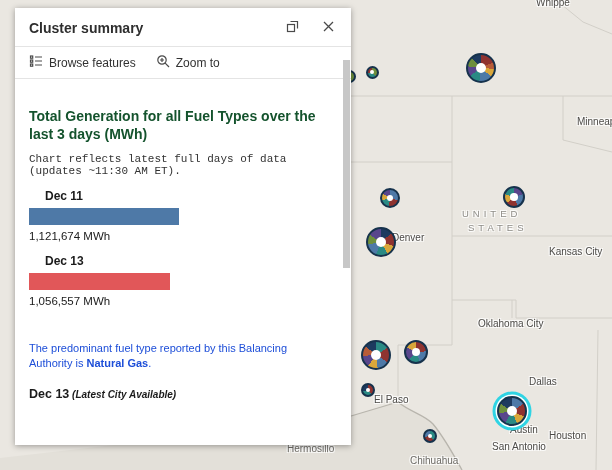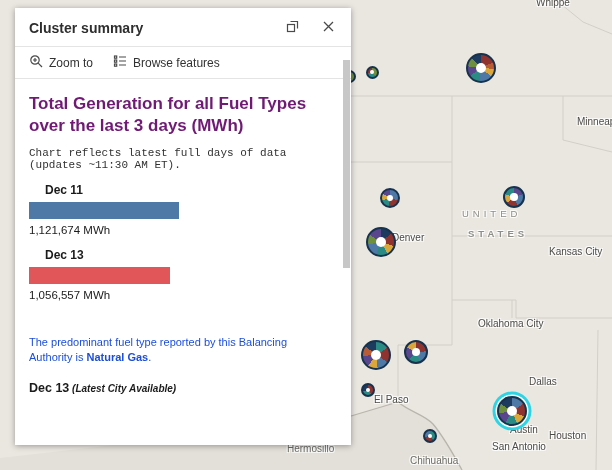--- a/index.html
+++ b/index.html
@@ -33,21 +33,21 @@
   .icon-btn{width:26px;height:22px;display:flex;align-items:center;justify-content:center;
     color:#4a4a4a;cursor:pointer;background:none;border:none;padding:0;}
   .icon-btn + .icon-btn{margin-left:10px;}
   .toolbar{display:flex;align-items:center;gap:20px;padding:5px 14px;
     border-top:1px solid #e4e4e4;border-bottom:1px solid #e4e4e4;}
   .toolbar-btn{display:flex;align-items:center;gap:6px;font-size:12px;color:#323232;
     background:none;border:none;padding:2px 0;cursor:pointer;}
   .toolbar-btn svg{color:#4a4a4a;}
   .content{flex:1;padding:12px 20px 8px 14px;overflow:hidden;position:relative;}
   .scroll-thumb{position:absolute;right:1px;top:52px;width:7px;height:208px;background:#c7c7c7;z-index:11;}
-  .chart-title{font-size:17px;font-weight:bold;color:#701a75;line-height:1.32;margin:2px 0 9px;}
+  .chart-title{font-size:14px;font-weight:bold;color:#14532d;line-height:1.32;margin:16px 0 9px;}
   .chart-caption{font-size:11px;color:#323232;margin:0 0 4px;font-family:Liberation Mono, monospace;}
   .bar-label{font-weight:bold;font-size:12px;color:#1b1b1b;margin:12px 0 5px;padding-left:16px;}
   .bar{height:17px;}
   .bar-value{font-size:11.5px;color:#1b1b1b;margin-top:5px;}
   .para{font-size:11px;color:#1d4ed8;line-height:1.35;margin-top:34px;}
   .latest-heading{font-size:12.5px;color:#1b1b1b;font-weight:bold;margin-top:16px;}
   .latest-note{font-style:italic;font-size:10px;}
 </style>
 </head>
 <body>
@@ -69,21 +69,21 @@
     </g>
     <g fill="none" stroke="#b8b5ad" stroke-width="1.3">
       <path d="M341,419 L398,402"></path>
       <path d="M398,402 C410,412 425,415 433,424 C443,436 450,448 462,470"></path>
     </g>
   </svg>
 
 <span class="map-label city" style="left: 536px; top: -3px;">Whippe</span>
     <span class="map-label city" style="left: 577px; top: 116px;">Minneap</span>
     <span class="map-label country" style="left: 462px; top: 208px;">UNITED</span>
-    <span class="map-label country" style="left: 468px; top: 228px; font-weight: bold;">STATES</span>
+    <span class="map-label country" style="left: 468px; top: 222px;">STATES</span>
     <span class="map-label city" style="left: 392px; top: 232px;">Denver</span>
     <span class="map-label city" style="left: 549px; top: 246px;">Kansas City</span>
     <span class="map-label city" style="left: 478px; top: 318px;">Oklahoma City</span>
     <span class="map-label city" style="left: 529px; top: 376px;">Dallas</span>
     <span class="map-label city" style="left: 374px; top: 394px;">El Paso</span>
     <span class="map-label city" style="left: 510px; top: 424px;">Austin</span>
     <span class="map-label city" style="left: 549px; top: 430px;">Houston</span>
     <span class="map-label city" style="left: 492px; top: 441px;">San Antonio</span>
     <span class="map-label foreign" style="left: 287px; top: 443px;">Hermosillo</span>
     <span class="map-label foreign" style="left: 366px; top: 455px; margin-left: 44px;">Chihuahua</span>
@@ -139,37 +139,37 @@
           <path d="M2,2 L11,11 M11,2 L2,11"></path>
         </svg>
       </span>
     </button>
   </div>
 
   <div class="toolbar">
     <button class="toolbar-btn">
       <span>
         <svg width="14" height="14" viewBox="0 0 14 14" fill="none" stroke="currentColor" stroke-width="1.2">
-          <circle cx="6" cy="6" r="4.2"></circle>
-          <path d="M9.2,9.2 L13,13"></path>
-          <path d="M4,6 H8 M6,4 V8"></path>
-        </svg>
-      </span>
-      <span>Zoom to</span>
-    </button>
-    <button class="toolbar-btn">
-      <span>
-        <svg width="14" height="14" viewBox="0 0 14 14" fill="none" stroke="currentColor" stroke-width="1.2">
           <rect x="1.5" y="2" width="2.2" height="2.2"></rect>
           <rect x="1.5" y="6" width="2.2" height="2.2"></rect>
           <rect x="1.5" y="10" width="2.2" height="2.2"></rect>
           <path d="M6,3 H13 M6,7 H13 M6,11 H13"></path>
         </svg>
       </span>
       <span>Browse features</span>
+    </button>
+    <button class="toolbar-btn">
+      <span>
+        <svg width="14" height="14" viewBox="0 0 14 14" fill="none" stroke="currentColor" stroke-width="1.2">
+          <circle cx="6" cy="6" r="4.2"></circle>
+          <path d="M9.2,9.2 L13,13"></path>
+          <path d="M4,6 H8 M6,4 V8"></path>
+        </svg>
+      </span>
+      <span>Zoom to</span>
     </button>
   </div>
 
   <div class="content">
     <div class="chart-title">Total Generation for all Fuel Types over the last 3 days (MWh)</div>
     <div class="chart-caption">Chart reflects latest full days of data (updates ~11:30 AM ET).</div>
 
     <div id="chart-rows">
         <div>
           <div class="bar-label">Dec 11</div>

